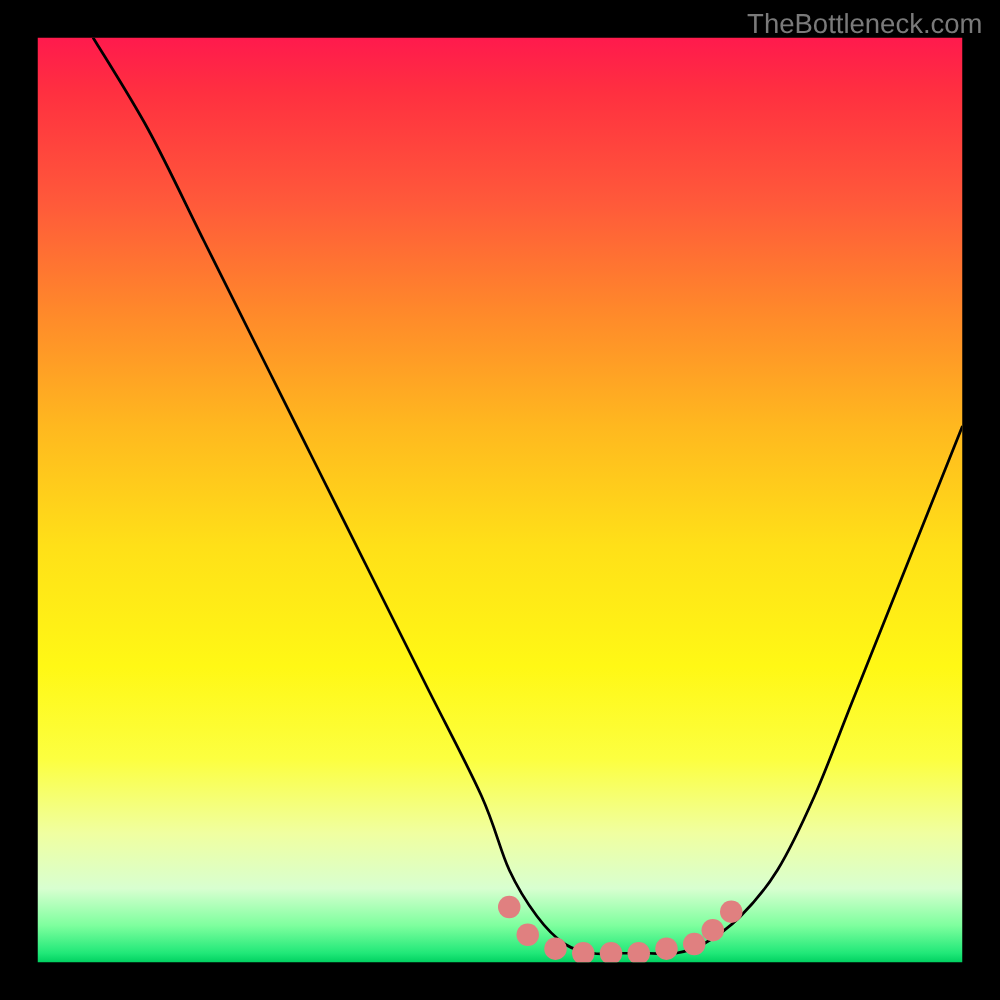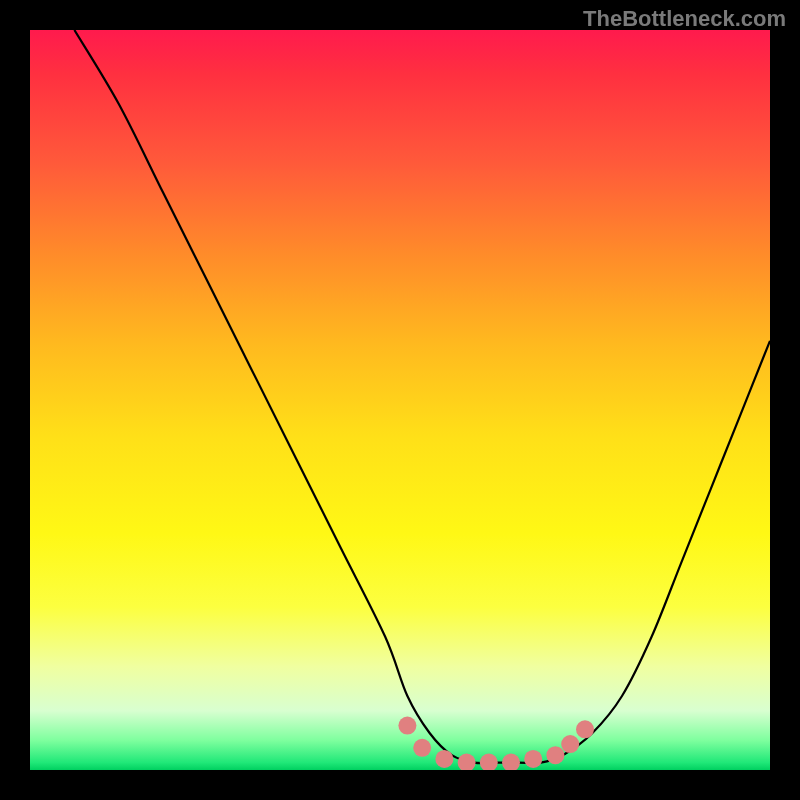--- a/index.html
+++ b/index.html
@@ -10,21 +10,21 @@
     position: relative;
     font-family: Arial, sans-serif;
     overflow: hidden;
   }
   .watermark {
     position: absolute;
     top: 6px;
     right: 14px;
     color: #7a7a7a;
     font-size: 22px;
-    font-weight: 700;
+    font-weight: 400;
     z-index: 10;
     letter-spacing: 0px;
   }
   .plot-area {
     position: absolute;
     left: 30px;
     top: 30px;
     width: 740px;
     height: 740px;
     overflow: hidden;

